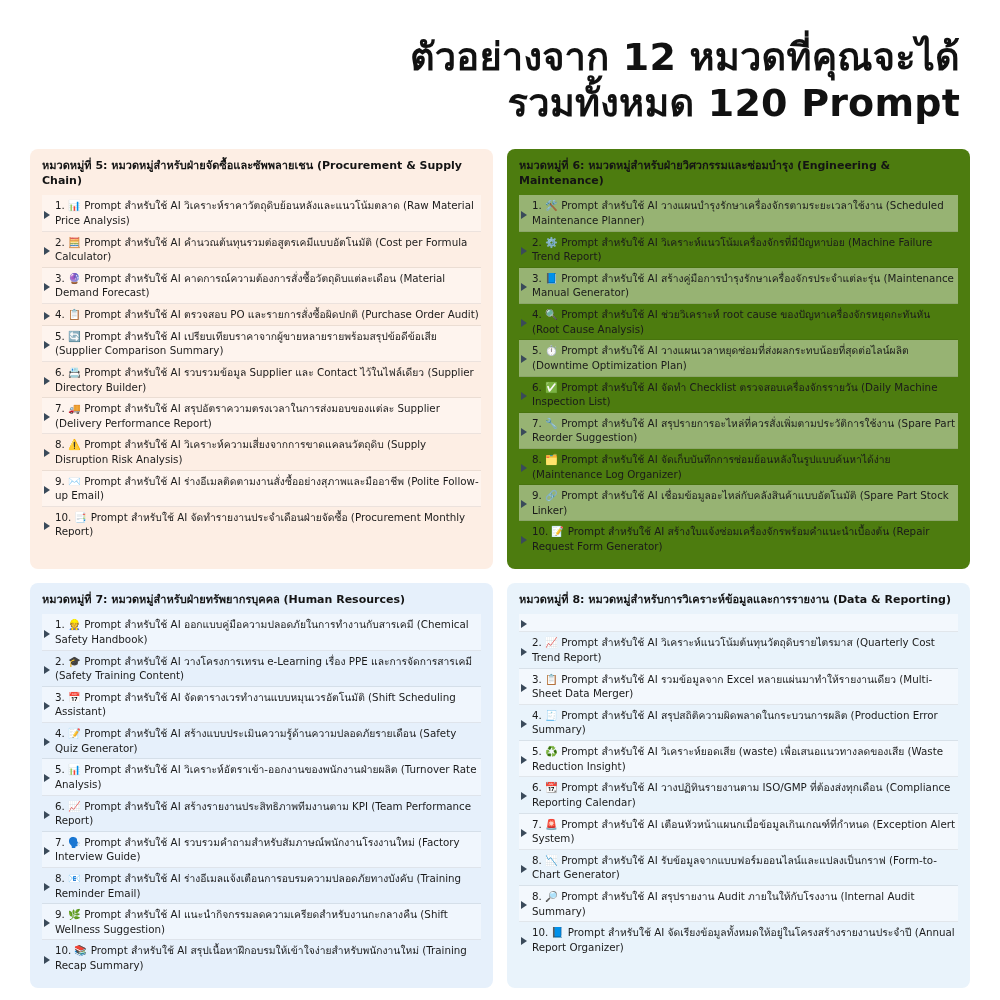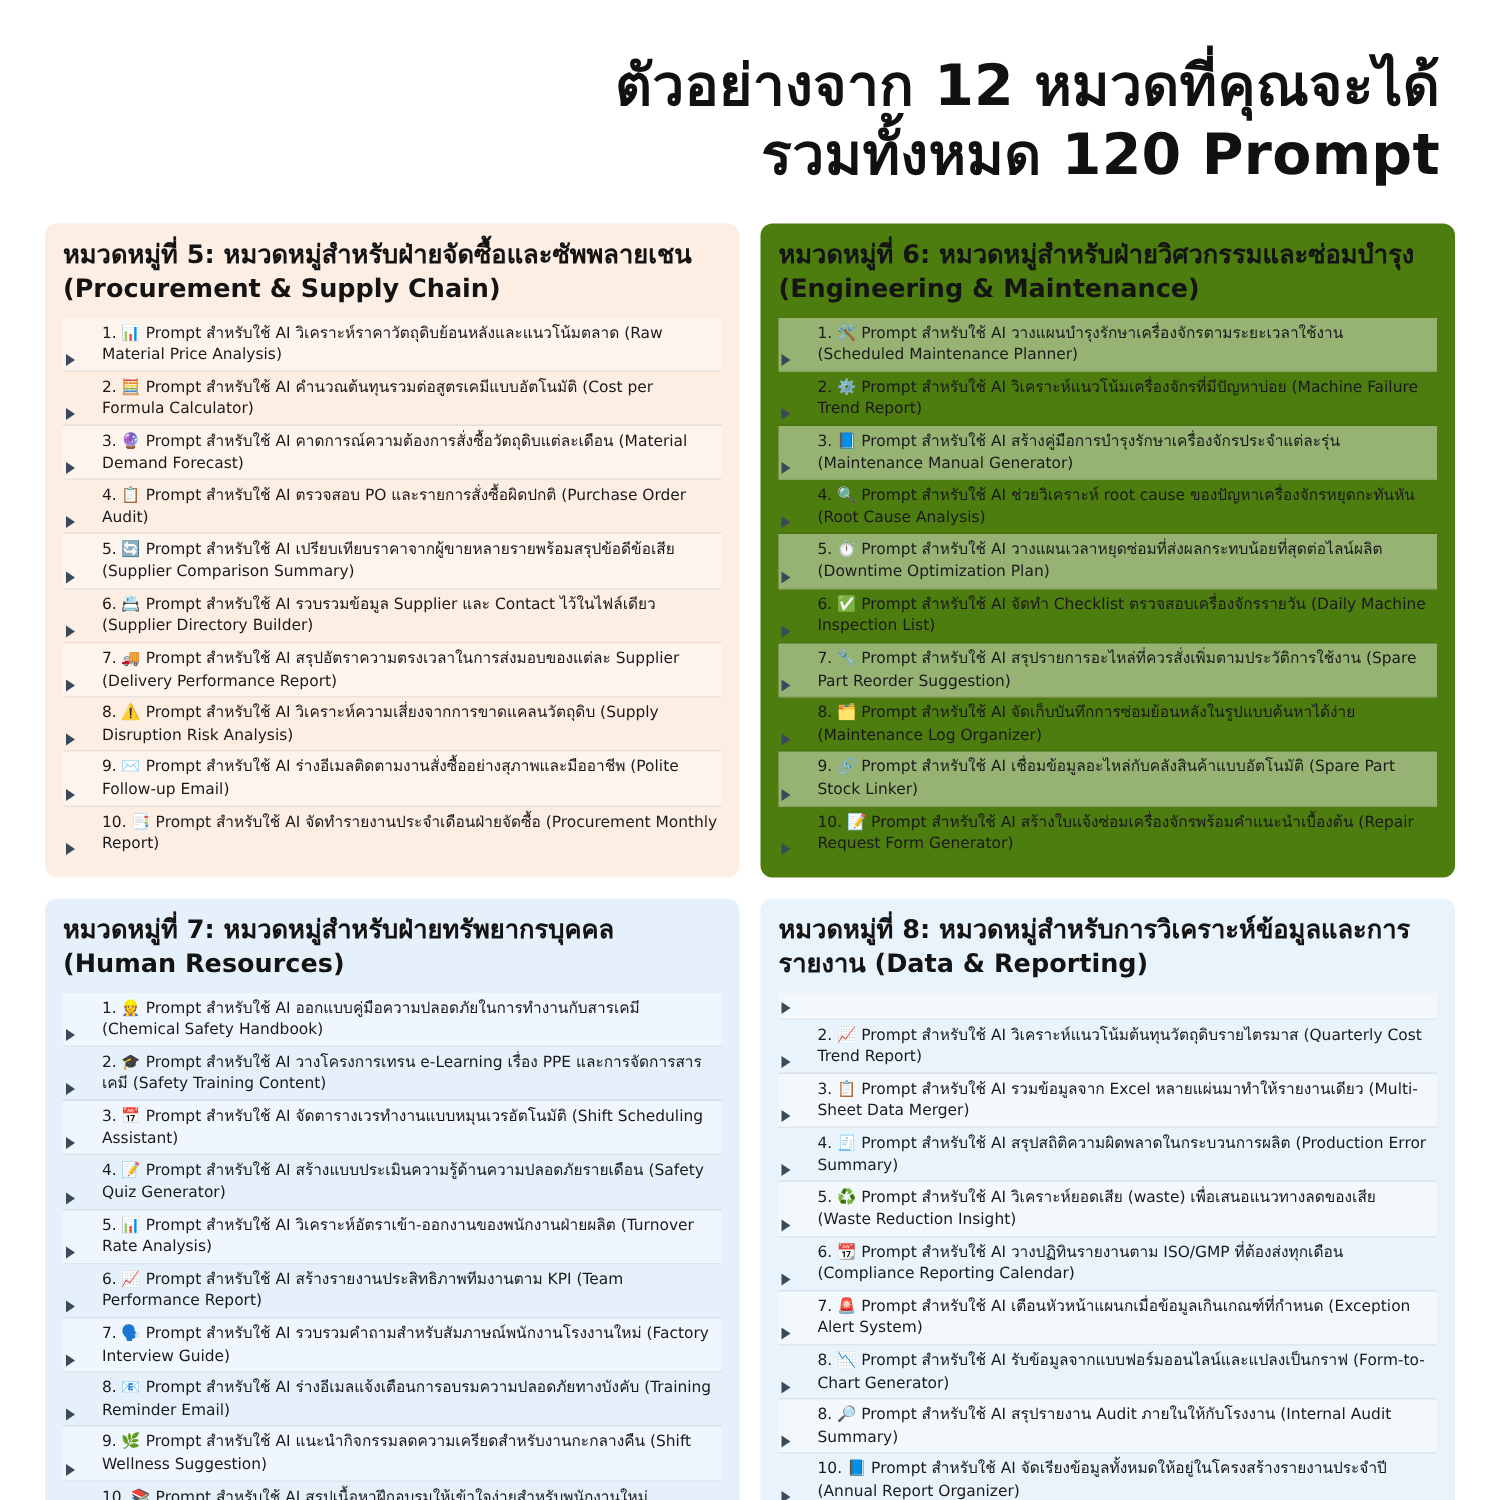--- a/index.html
+++ b/index.html
@@ -35,34 +35,34 @@
     border-radius:8px;
     padding:10px 12px 12px 12px;
     box-sizing:border-box;
     overflow:hidden;
   }
   .card.c5{background:#fdeee4;}
   .card.c6{background:#4d7c0f;}
   .card.c7{background:#e6f0fb;}
   .card.c8{background:#e9f3fb;}
   .card-title{
-    font-size:17px;
+    font-size:11px;
     font-weight:bold;
     line-height:1.35;
     margin:0 0 7px 0;
     color:#141414;
   }
   ul.items{
     list-style:none;
     margin:0;padding:0;
   }
   ul.items li{
     display:flex;
-    align-items:flex-end;
-    gap:18px;
+    align-items:center;
+    gap:5px;
     font-size:10.3px;
     line-height:1.42;
     padding:3px 2px 3px 2px;
     border-bottom:1px solid rgba(0,0,0,0.07);
   }
   ul.items li:last-child{border-bottom:none;}
   .c5 ul.items li:nth-child(odd){background:rgba(255,255,255,0.38);}
   .c6 ul.items li:nth-child(odd){background:rgba(255,255,255,0.42);}
   .c7 ul.items li:nth-child(odd){background:rgba(255,255,255,0.42);}
   .c8 ul.items li:nth-child(odd){background:rgba(255,255,255,0.45);}

